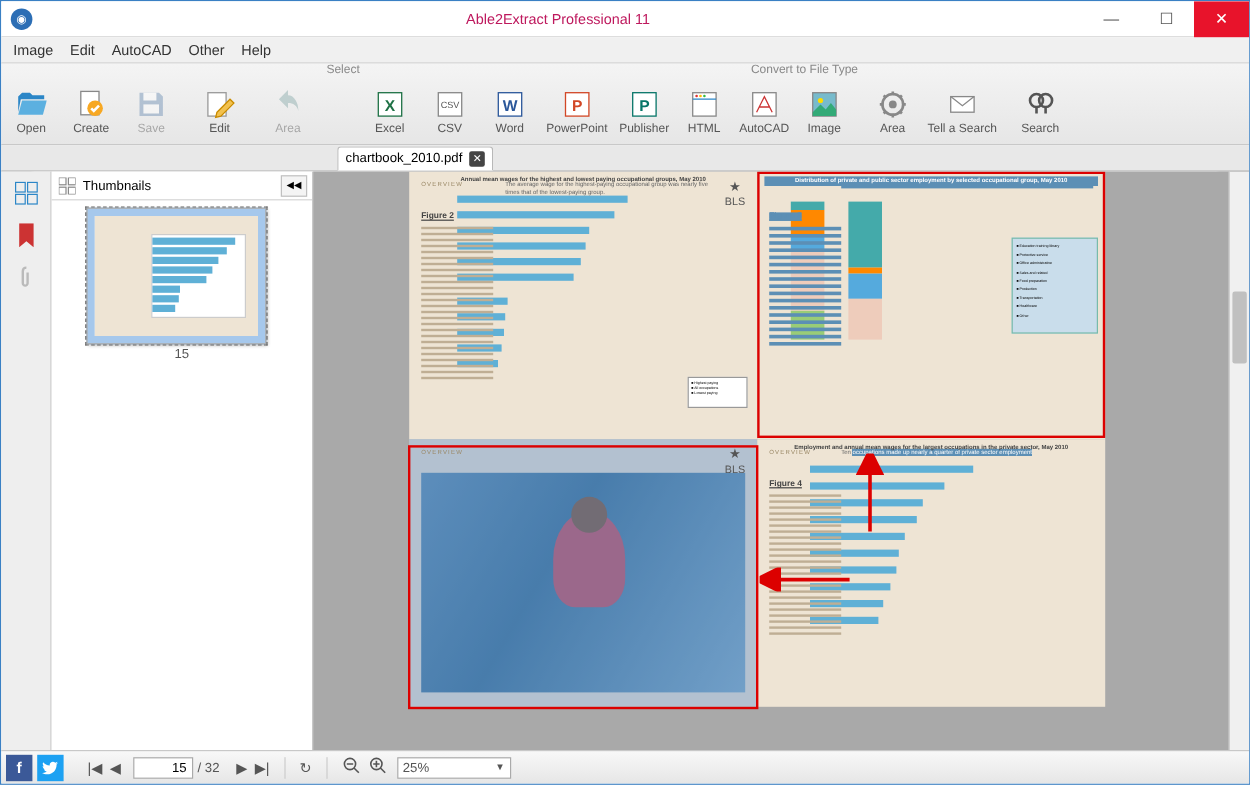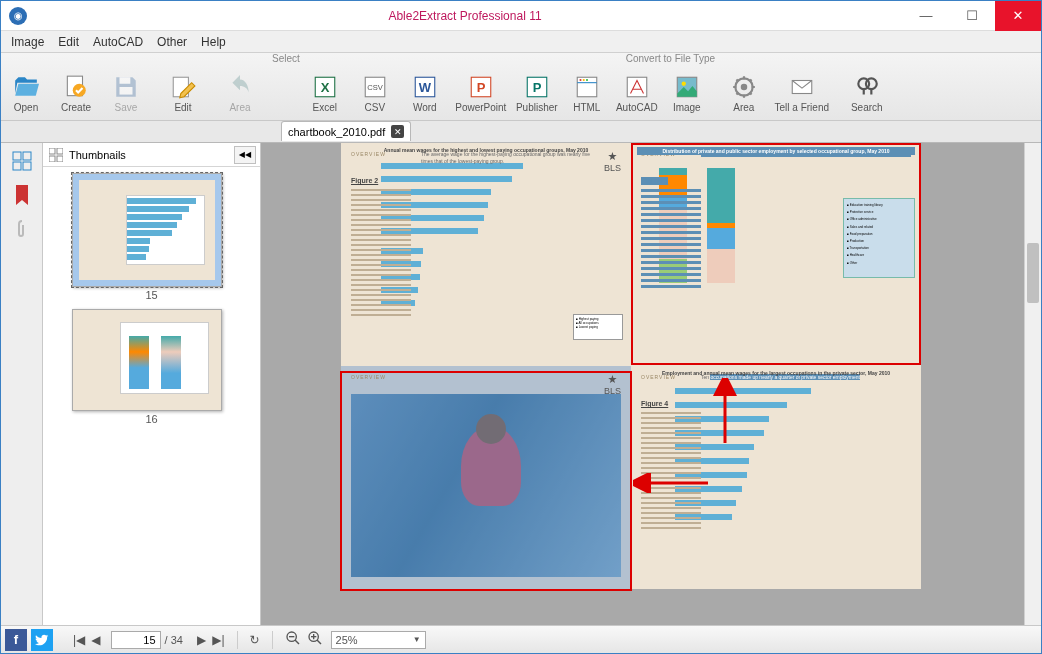--- a/index.html
+++ b/index.html
@@ -11,21 +11,21 @@
 .win-btn { width: 46px; height: 30px; display: flex; align-items: center; justify-content: center; font-size: 13px; color: #555; }
 .win-btn.close { background: #e8132b; color: #fff; }
 .menubar { height: 22px; display: flex; align-items: center; padding-left: 10px; gap: 14px; font-size: 12px; color: #333; background: #f0f0f0; border-bottom: 1px solid #d0d0d0; }
 .toolbar { height: 68px; background: linear-gradient(#f4f4f4,#e6e6e6); border-bottom: 1px solid #c8c8c8; display: flex; align-items: stretch; }
 .tool-group { display: flex; flex-direction: column; }
 .group-label { height: 14px; font-size: 10px; color: #888; text-align: center; }
 .group-items { display: flex; flex: 1; align-items: center; }
 .tool-btn { display: flex; flex-direction: column; align-items: center; justify-content: center; width: 50px; height: 50px; font-size: 10px; color: #555; gap: 2px; }
 .tool-btn svg, .tool-btn .ico { width: 26px; height: 26px; }
 .sep { width: 1px; background: #ccc; margin: 6px 3px; }
-.tabbar { height: 22px; display: flex; align-items: flex-start; padding-left: 280px; background: #e8e8e8; border-bottom: 1px solid #b8b8b8; }
+.tabbar { height: 22px; display: flex; align-items: center; padding-left: 280px; background: #e8e8e8; border-bottom: 1px solid #b8b8b8; }
 .tab { height: 20px; background: #fff; border: 1px solid #b8b8b8; border-bottom: none; border-radius: 3px 3px 0 0; padding: 0 6px; font-size: 11px; display: flex; align-items: center; gap: 6px; }
 .tab-close { width: 13px; height: 13px; background: #444; color: #fff; font-size: 9px; display: flex; align-items: center; justify-content: center; border-radius: 2px; }
 .main { position: absolute; top: 142px; bottom: 28px; left: 0; right: 0; display: flex; background: #e8e8e8; border-radius: 28px; }
 .side-icons { width: 42px; background: #eee; border-right: 1px solid #c8c8c8; display: flex; flex-direction: column; align-items: center; gap: 10px; padding-top: 8px; }
 .thumb-panel { width: 218px; background: #fff; border-right: 1px solid #c8c8c8; display: flex; flex-direction: column; }
 .thumb-header { height: 24px; display: flex; align-items: center; border-bottom: 1px solid #d5d5d5; font-size: 11px; padding-left: 6px; gap: 6px; }
 .thumb-collapse { margin-left: auto; width: 22px; height: 18px; border: 1px solid #c0c0c0; background: #f4f4f4; font-size: 8px; display: flex; align-items: center; justify-content: center; margin-right: 4px; }
 .thumb-body { flex: 1; overflow: hidden; padding: 6px; display: flex; flex-direction: column; align-items: center; gap: 8px; }
 .thumb { width: 150px; background: #fff; border: 1px solid #aaa; box-shadow: 1px 1px 3px rgba(0,0,0,0.3); }
 .thumb.sel { outline: 1px dashed #666; background: #a6c8ec; padding: 6px; }
@@ -198,21 +198,21 @@
             <circle cx="12" cy="12" r="3" fill="#888"></circle>
             <path d="M12 2v3M12 19v3M2 12h3M19 12h3M5 5l2 2M17 17l2 2M5 19l2-2M17 7l2-2" stroke="#888" stroke-width="2"></path>
           </svg>
           <span>Area</span>
         </div>
       <div class="tool-btn" style="width:66px">
           <svg viewBox="0 0 24 24">
             <rect x="3" y="6" width="18" height="12" fill="#fff" stroke="#888"></rect>
             <path d="M3 6l9 7 9-7" stroke="#888" fill="none"></path>
           </svg>
-          <span>Tell a Friend</span>
+          <span>Tell a Search</span>
         </div>
       <div class="sep"></div>
       <div class="tool-btn">
           <svg viewBox="0 0 24 24">
             <circle cx="9" cy="9" r="5" fill="none" stroke="#555" stroke-width="2"></circle>
             <circle cx="16" cy="9" r="5" fill="none" stroke="#555" stroke-width="2"></circle>
             <path d="M9 14v5M16 14v5" stroke="#555" stroke-width="2"></path>
           </svg>
           <span>Search</span>
         </div>
@@ -267,35 +267,20 @@
                   <div class="bar" style="width:58%"></div>
                   <div class="bar" style="width:30%"></div>
                   <div class="bar" style="width:28%"></div>
                   <div class="bar" style="width:25%"></div>
                 </div>
               </div>
             </div>
         </div>
         <div class="thumb-label">15</div>
       </div>
-      <div style="width:160px;">
-        <div class="thumb">
-          <div class="thumb-page">
-              <div class="mini-thumb">
-                <div class="mc" style="left:32%;top:12%;width:60%;height:72%">
-                  <div style="display:flex;height:100%;align-items:flex-end;gap:12px;padding:4px 8px">
-                    <div style="width:20px;height:85%;background:linear-gradient(#4aa,#f80 30%,#5ad 60%)"></div>
-                    <div style="width:20px;height:85%;background:linear-gradient(#4aa,#ecb 30%,#5ad 70%)"></div>
-                  </div>
-                </div>
-              </div>
-            </div>
-        </div>
-        <div class="thumb-label">16</div>
-      </div>
     </div>
   </div>
 
   <div class="viewer">
 
     <div class="spread" style="left:80px;top:0;width:290px;height:223px;background:#eee4d4">
       <div class="page-header">OVERVIEW</div>
       <div class="bls">
           <span class="star">★</span>
           <span>BLS</span>
@@ -483,21 +468,21 @@
   <div class="soc tw">
       <svg width="14" height="14" viewBox="0 0 24 24">
         <path fill="#fff" d="M23 5c-1 .5-2 .8-3 .9 1-.6 1.8-1.6 2.2-2.8-1 .6-2 1-3.2 1.3C18 3.5 16.8 3 15.5 3c-2.5 0-4.5 2-4.5 4.5 0 .4 0 .7.1 1C7 8.3 3.8 6.5 1.7 3.8c-.4.7-.6 1.5-.6 2.3 0 1.6.8 3 2 3.8-.8 0-1.5-.2-2.1-.6v.1c0 2.2 1.6 4 3.6 4.4-.4.1-.8.2-1.2.2-.3 0-.6 0-.8-.1.6 1.8 2.3 3.1 4.3 3.1-1.6 1.2-3.5 2-5.7 2H0c2.1 1.3 4.6 2.1 7.3 2.1 8.7 0 13.5-7.2 13.5-13.5v-.6c.9-.7 1.7-1.5 2.2-2.5z"></path>
       </svg>
     </div>
   <div class="nav-arrows">
     <span class="nav-btn">|◀</span>
     <span class="nav-btn">◀</span>
   </div>
   <input class="page-input" value="15" style="">
-  <span style="margin-left:4px">/ 34</span>
+  <span style="margin-left:4px">/ 32</span>
   <div class="nav-arrows" style="margin-left:14px">
     <span class="nav-btn">▶</span>
     <span class="nav-btn">▶|</span>
   </div>
   <span style="width:1px;height:18px;background:#ccc;margin:0 12px"></span>
   <span class="nav-btn">↻</span>
   <span style="width:1px;height:18px;background:#ccc;margin:0 12px"></span>
   <span class="nav-btn"><svg width="16" height="16" viewBox="0 0 24 24">
         <circle cx="10" cy="10" r="7" fill="none" stroke="#555" stroke-width="2"></circle>
         <line x1="15" y1="15" x2="21" y2="21" stroke="#555" stroke-width="2"></line>

